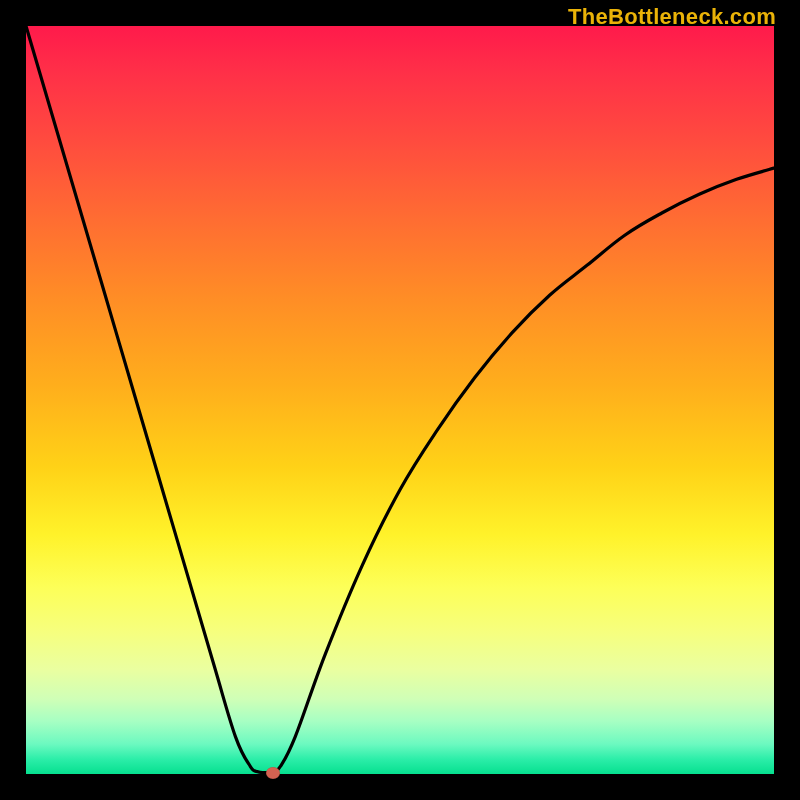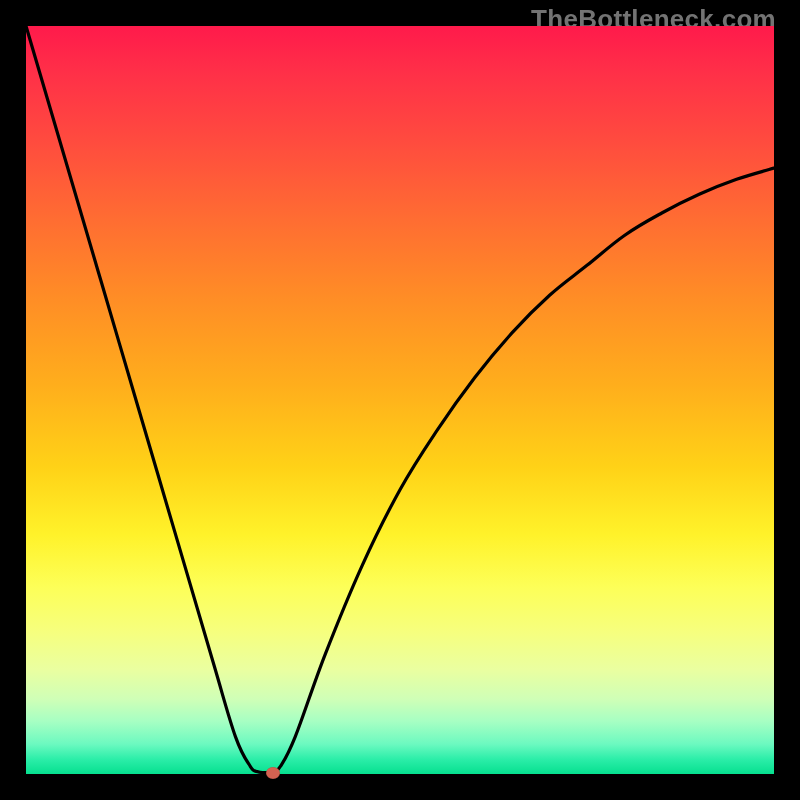--- a/index.html
+++ b/index.html
@@ -8,23 +8,23 @@
     position: relative;
     width: 800px;
     height: 800px;
     background: #000;
   }
   .watermark {
     position: absolute;
     top: 4px;
     right: 24px;
     font-family: Arial, Helvetica, sans-serif;
-    font-size: 26px;
+    font-size: 22px;
     font-weight: 600;
-    color: #737373;
+    color: #eab308;
     letter-spacing: 0.3px;
   }
   .plot {
     position: absolute;
     left: 26px;
     top: 26px;
     width: 748px;
     height: 748px;
     
     background: linear-gradient(to bottom,

